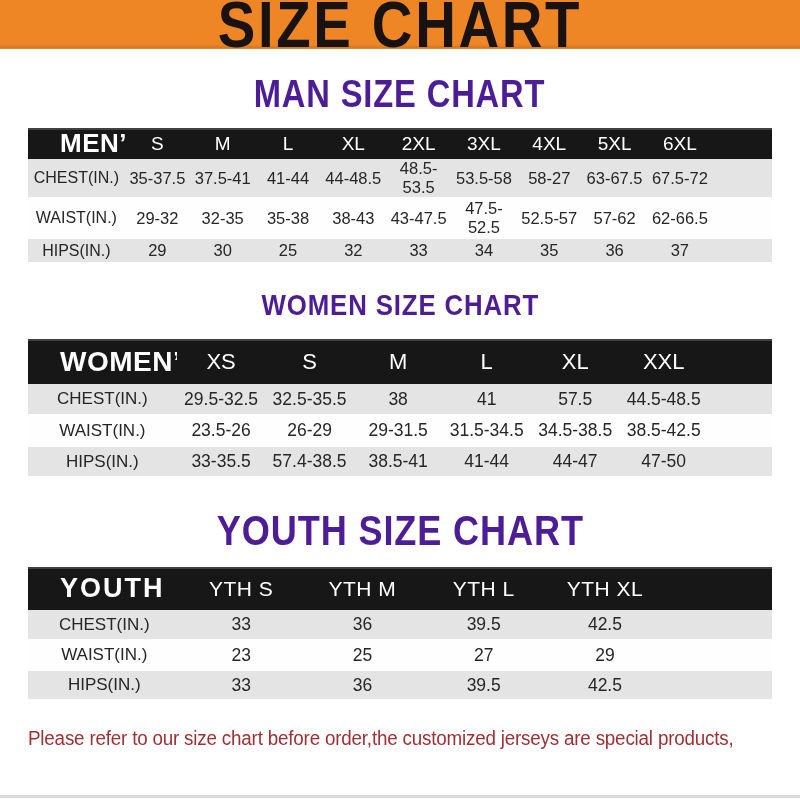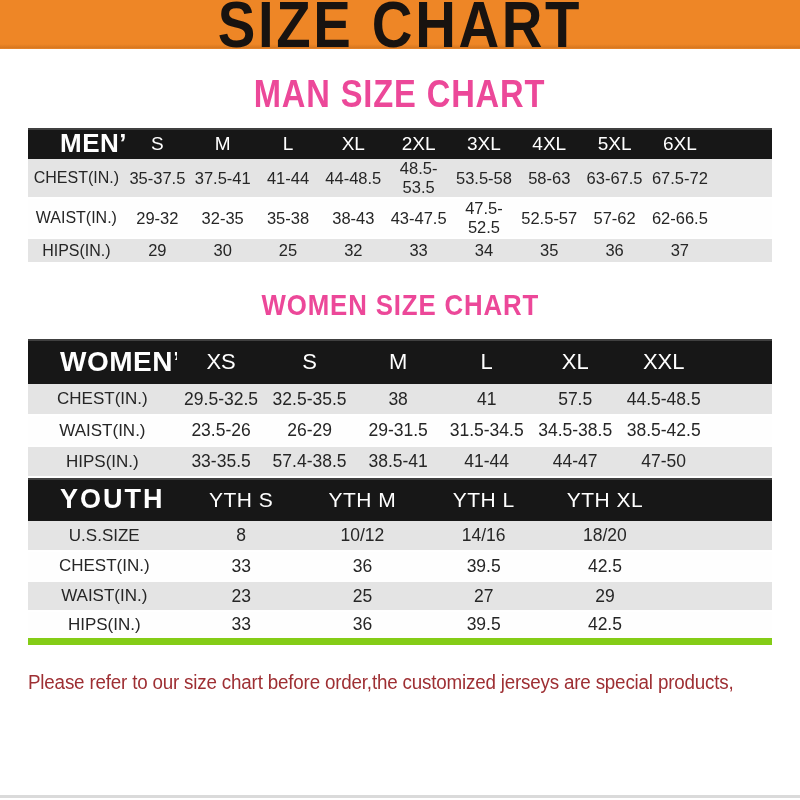--- a/index.html
+++ b/index.html
@@ -13,21 +13,21 @@
     height:49px;display:flex;align-items:center;justify-content:center;
     background:linear-gradient(180deg, var(--c-banner,#ee8626) 0%, var(--c-banner,#ee8626) 90%, #d9781f 97%, #e8872d 100%);
   }
   .banner-title{
     margin:0;font-size:64px;line-height:64px;font-weight:700;color:#181310;
     letter-spacing:3px;transform:scaleX(.88);transform-origin:50% 50%;
     white-space:nowrap;
   }
   
   .section-heading{
-    margin:0;text-align:center;font-weight:700;color:#ec4899;white-space:nowrap;
+    margin:0;text-align:center;font-weight:700;color:#4c1d95;white-space:nowrap;
   }
   .section-heading .cond{display:inline-block;transform:scaleX(.86);transform-origin:50% 50%;letter-spacing:1px;}
   .sec-men  .section-heading{margin:25px 0 14px;font-size:38px;line-height:40px;}
   .sec-women .section-heading{margin:19px 0 12px;font-size:30px;line-height:44px;}
   .sec-youth .section-heading{margin:31px 0 14px;font-size:42px;line-height:44px;}
   
   .size-table{
     width:744px;margin:0 28px;border-collapse:collapse;table-layout:fixed;
   }
   .size-table thead tr{
@@ -50,21 +50,21 @@
   .tbl-women thead tr{height:45px;} .tbl-women tbody tr{height:31px;}
   .tbl-women .bar-label{font-size:28px;letter-spacing:.5px;}
   .tbl-women .col-head{font-size:22px;margin-top:8px;}
   .tbl-women .row-label{font-size:17px;} .tbl-women .val{font-size:17.5px;}
   
   .tbl-youth .c-label{width:20.5%;} .tbl-youth .c-data{width:16.3%;}
   .tbl-youth thead tr{height:43px;} .tbl-youth tbody tr{height:30px;}
   .tbl-youth .bar-label{font-size:27px;letter-spacing:2px;}
   .tbl-youth .col-head{font-size:21px;letter-spacing:.5px;}
   .tbl-youth .row-label{font-size:17px;} .tbl-youth .val{font-size:17.5px;}
-  .tbl-youth{border-bottom:7px solid #84cc16;}
+  .tbl-youth{border-bottom:2px solid #84cc16;}
   .row-label,.val{color:#262626;}
   
   .note{
     margin:22px 0 0 28px;color:var(--c-red,#9e2f33);
     font-size:20px;line-height:30px;white-space:nowrap;
   }
   .note-line{transform:scaleX(.94);transform-origin:0 50%;letter-spacing:-.2px;}
   .bottom-edge{
     position:absolute;left:0;bottom:2px;width:100%;height:3px;background:#dadada;
   }
@@ -110,21 +110,21 @@
         </thead>
         <tbody>
           <tr>
             <th class="row-label">CHEST(IN.)</th>
             <td class="val">35-37.5</td>
             <td class="val">37.5-41</td>
             <td class="val">41-44</td>
             <td class="val">44-48.5</td>
             <td class="val">48.5-53.5</td>
             <td class="val">53.5-58</td>
-            <td class="val">58-63</td>
+            <td class="val">58-27</td>
             <td class="val">63-67.5</td>
             <td class="val">67.5-72</td>
             <td class="spacer"></td>
           </tr>
           <tr>
             <th class="row-label">WAIST(IN.)</th>
             <td class="val">29-32</td>
             <td class="val">32-35</td>
             <td class="val">35-38</td>
             <td class="val">38-43</td>
@@ -204,20 +204,21 @@
             <td class="val">38.5-41</td>
             <td class="val">41-44</td>
             <td class="val">44-47</td>
             <td class="val">47-50</td>
             <td class="spacer"></td>
           </tr>
         </tbody>
       </table>
     </section>
     <section class="chart-section sec-youth">
+      <h2 class="section-heading"><span class="cond">YOUTH SIZE CHART</span></h2>
       <table class="size-table tbl-youth">
         <colgroup>
           <col class="c-label">
           <col class="c-data">
           <col class="c-data">
           <col class="c-data">
           <col class="c-data">
           <col class="c-spacer">
         </colgroup>
         <thead>
@@ -225,28 +226,20 @@
             <th class="bar-label">YOUTH</th>
             <th class="col-head">YTH S</th>
             <th class="col-head">YTH M</th>
             <th class="col-head">YTH L</th>
             <th class="col-head">YTH XL</th>
             <th class="spacer"></th>
           </tr>
         </thead>
         <tbody>
           <tr>
-            <th class="row-label">U.S.SIZE</th>
-            <td class="val">8</td>
-            <td class="val">10/12</td>
-            <td class="val">14/16</td>
-            <td class="val">18/20</td>
-            <td class="spacer"></td>
-          </tr>
-          <tr>
             <th class="row-label">CHEST(IN.)</th>
             <td class="val">33</td>
             <td class="val">36</td>
             <td class="val">39.5</td>
             <td class="val">42.5</td>
             <td class="spacer"></td>
           </tr>
           <tr>
             <th class="row-label">WAIST(IN.)</th>
             <td class="val">23</td>

